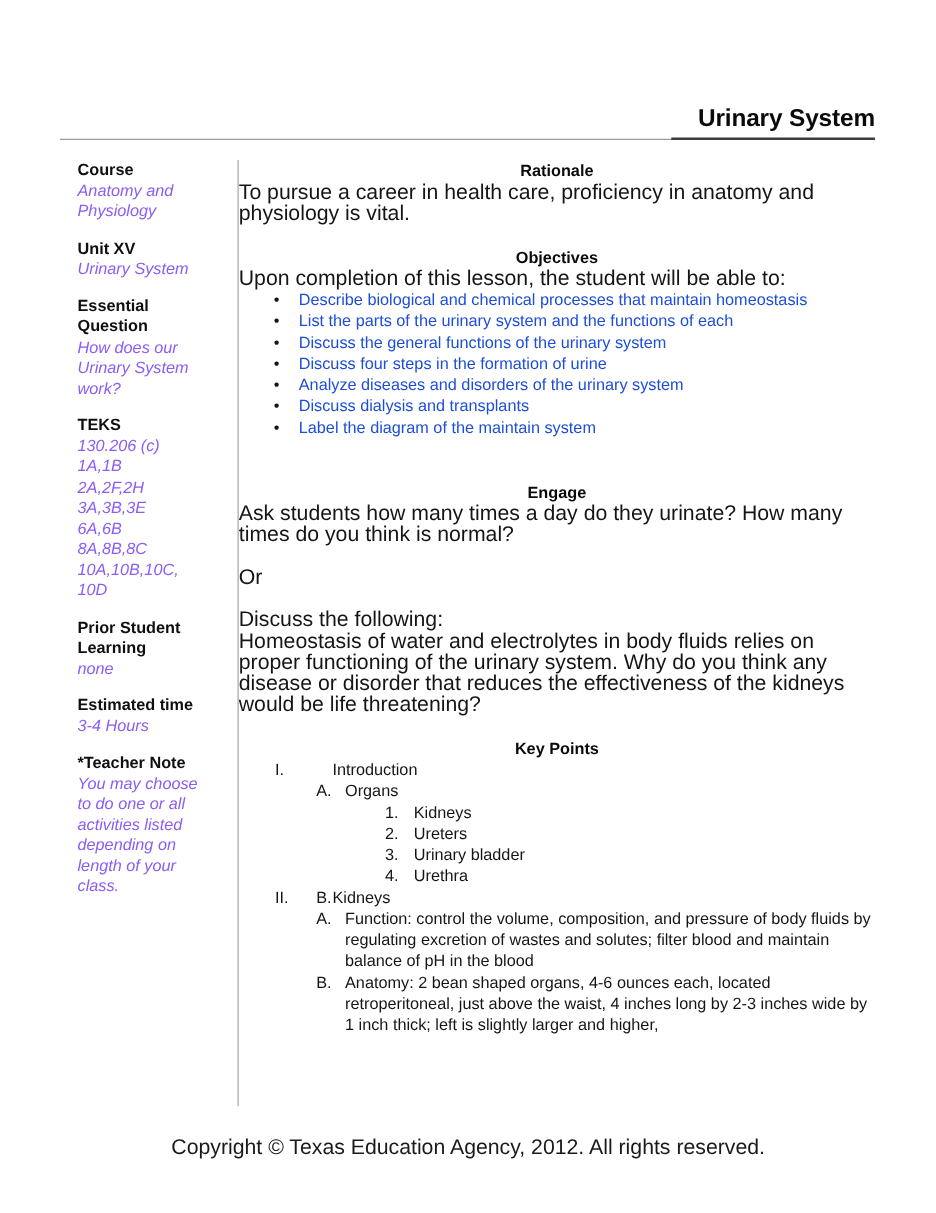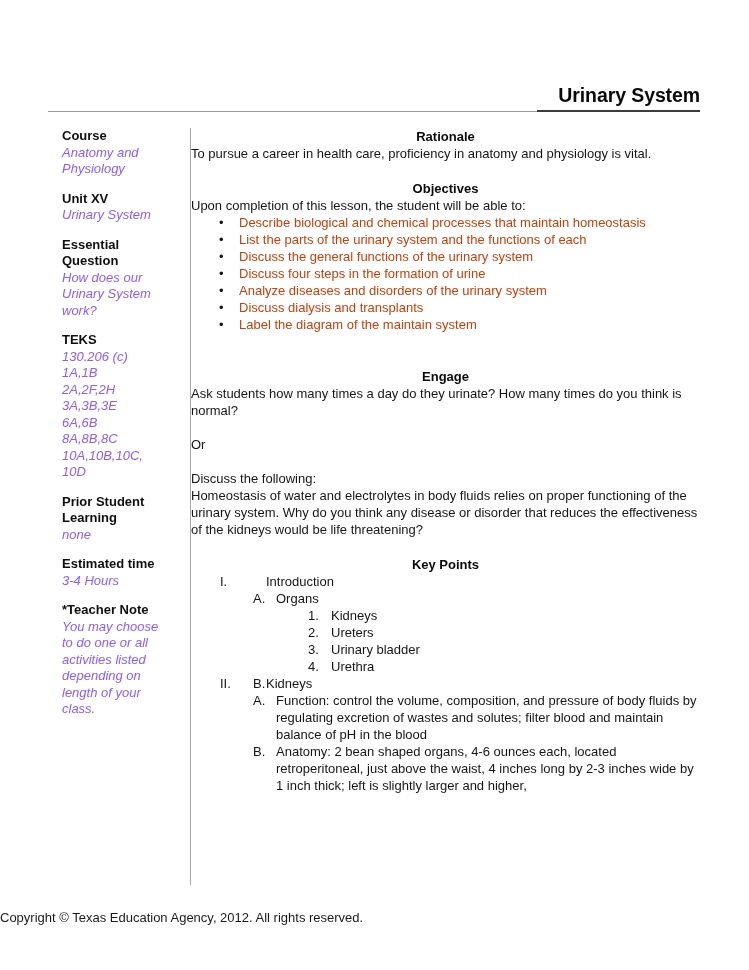--- a/index.html
+++ b/index.html
@@ -104,21 +104,21 @@
 
   
   .sec-head {
     font-size: 13px;
     font-weight: bold;
     line-height: 17px;
     color: #0a0a0a;
     text-align: center;
   }
   .para {
-    font-size: 13px;
+    font-size: 17px;
     line-height: 17px;
     color: #151515;
   }
   .spacer-line {
     height: 17px;
   }
   .block-gap {
     height: 18px;
   }
 
@@ -126,21 +126,21 @@
   ul.obj-list {
     list-style: none;
     margin: 0;
     padding: 0;
   }
   ul.obj-list li {
     position: relative;
     padding-left: 48px;
     font-size: 13px;
     line-height: 17px;
-    color: #c2410c;
+    color: #1d4ed8;
   }
   ul.obj-list li::before {
     content: "\2022";
     position: absolute;
     left: 28px;
     top: -0.5px;
     font-size: 13px;
     line-height: 17px;
     color: #151515;
   }
@@ -162,21 +162,22 @@
   .lvl2 > .marker { left: 62px; }
   .lvl3 { padding-left: 140px; }
   .lvl3 > .marker { left: 117px; }
 
   
   .footer {
     position: absolute;
     left: 0;
     top: 911px;
     width: 749px;
-    font-size: 13px;
+    text-align: center;
+    font-size: 17px;
     line-height: 14px;
     color: #1a1a1a;
   }
 </style>
 </head>
 <body>
 
 <div class="page-header">
   <div class="doc-title">Urinary System</div>
   <div class="header-rule"></div>

